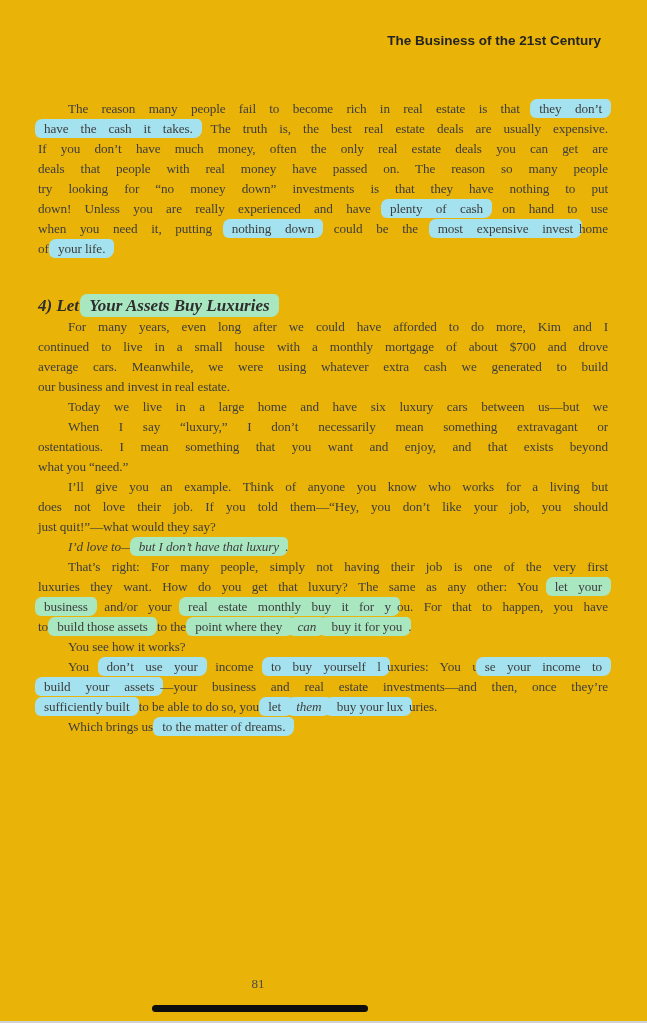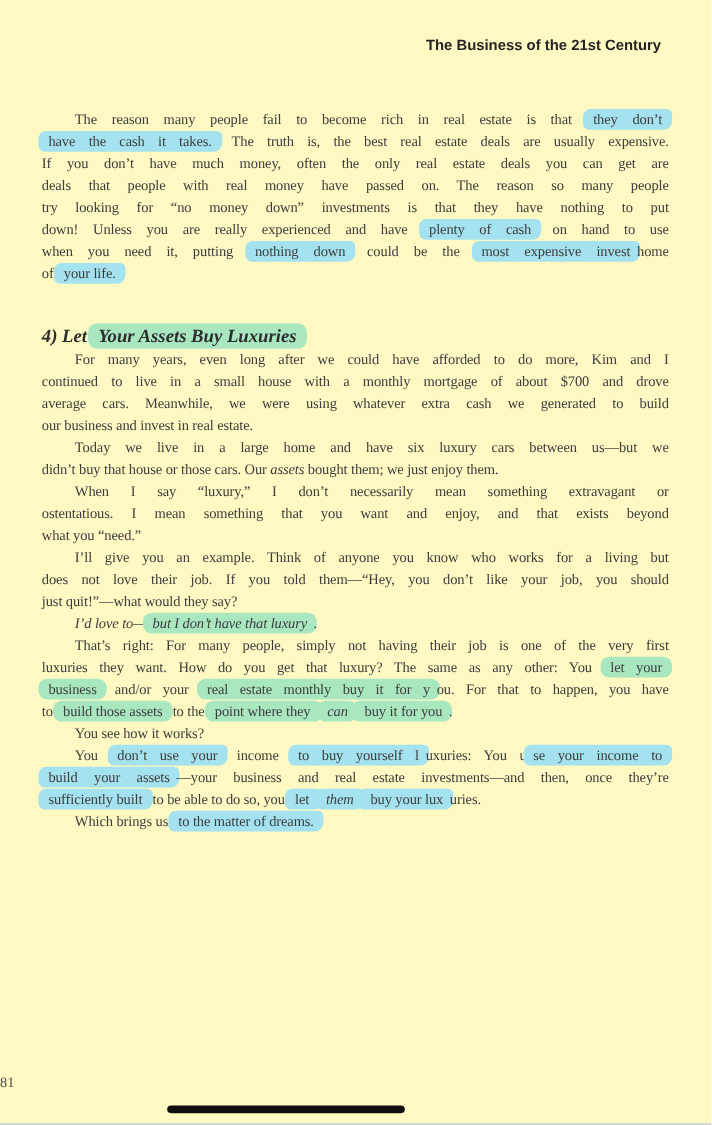--- a/index.html
+++ b/index.html
@@ -1,17 +1,17 @@
 <!DOCTYPE html>
 <html style="--hl-cyan: #a4e2ef; --hl-green: #a9e7c1;"><head>
 <meta charset="utf-8">
 <style>
   html,body{margin:0;padding:0;background:#ffffff;}
   .page{
-    position:relative;width:647px;height:1023px;background:#fef9c3;
+    position:relative;width:647px;height:1023px;background:#eab308;
     font-family:"Liberation Serif",serif;color:#3d3d3d;overflow:hidden;
   }
   .running-head{
     position:absolute;top:33px;right:46px;
     font-family:"Liberation Sans",sans-serif;font-weight:bold;
     font-size:13.5px;color:#242424;letter-spacing:0;
   }
   .body-text{
     position:absolute;left:38px;top:99px;width:570px;
     font-size:13.2px;line-height:20px;letter-spacing:-0.1px;
@@ -24,23 +24,23 @@
   .line{text-align:justify;text-align-last:justify;}
   .line.last{text-align:left;text-align-last:left;}
   .line.indent{padding-left:30px;}
   .it{font-style:italic;}
   .hl{
     padding:2px 9px;margin:0 -3px;
     border-radius:7px 5px 8px 6px;
     -webkit-box-decoration-break:clone;box-decoration-break:clone;
   }
   .hl-cyan{background:var(--hl-cyan,#a4e2ef);}
-  .hl-green{background:var(--hl-green,#a9e7c1);border-radius:8px;}
+  .hl-green{background:var(--hl-green,#a9e7c1);}
   .folio{
-    position:absolute;top:976px;left:0;width:516px;
+    position:absolute;top:976px;left:0;width:516px;text-align:center;
     font-size:13px;color:#4a4a4a;
   }
   .scan-bar{
     position:absolute;top:1005px;left:152px;width:216px;height:7px;
     background:#0e0e0e;border-radius:3.5px;
   }
   .page-edge{
     position:absolute;left:0;right:0;bottom:0;height:2px;background:#ccd4d8;
   }
 </style>
@@ -64,21 +64,20 @@
         <div class="line last"><span class="">4) Let </span><span class="hl hl-green">Your Assets Buy Luxuries</span></div>
       </div>
       <div class="para">
         <div class="line indent"><span class="">For many years, even long after we could have afforded to do more, Kim and I</span></div>
         <div class="line"><span class="">continued to live in a small house with a monthly mortgage of about $700 and drove</span></div>
         <div class="line"><span class="">average cars. Meanwhile, we were using whatever extra cash we generated to build</span></div>
         <div class="line last"><span class="">our business and invest in real estate.</span></div>
       </div>
       <div class="para">
         <div class="line indent"><span class="">Today we live in a large home and have six luxury cars between us—but we</span></div>
-        <div class="line last"><span class="">didn’t buy that house or those cars. Our </span><span class="it">assets</span><span class=""> bought them; we just enjoy them.</span></div>
       </div>
       <div class="para">
         <div class="line indent"><span class="">When I say “luxury,” I don’t necessarily mean something extravagant or</span></div>
         <div class="line"><span class="">ostentatious. I mean something that you want and enjoy, and that exists beyond</span></div>
         <div class="line last"><span class="">what you “need.”</span></div>
       </div>
       <div class="para">
         <div class="line indent"><span class="">I’ll give you an example. Think of anyone you know who works for a living but</span></div>
         <div class="line"><span class="">does not love their job. If you told them—“Hey, you don’t like your job, you should</span></div>
         <div class="line last"><span class="">just quit!”—what would they say?</span></div>

